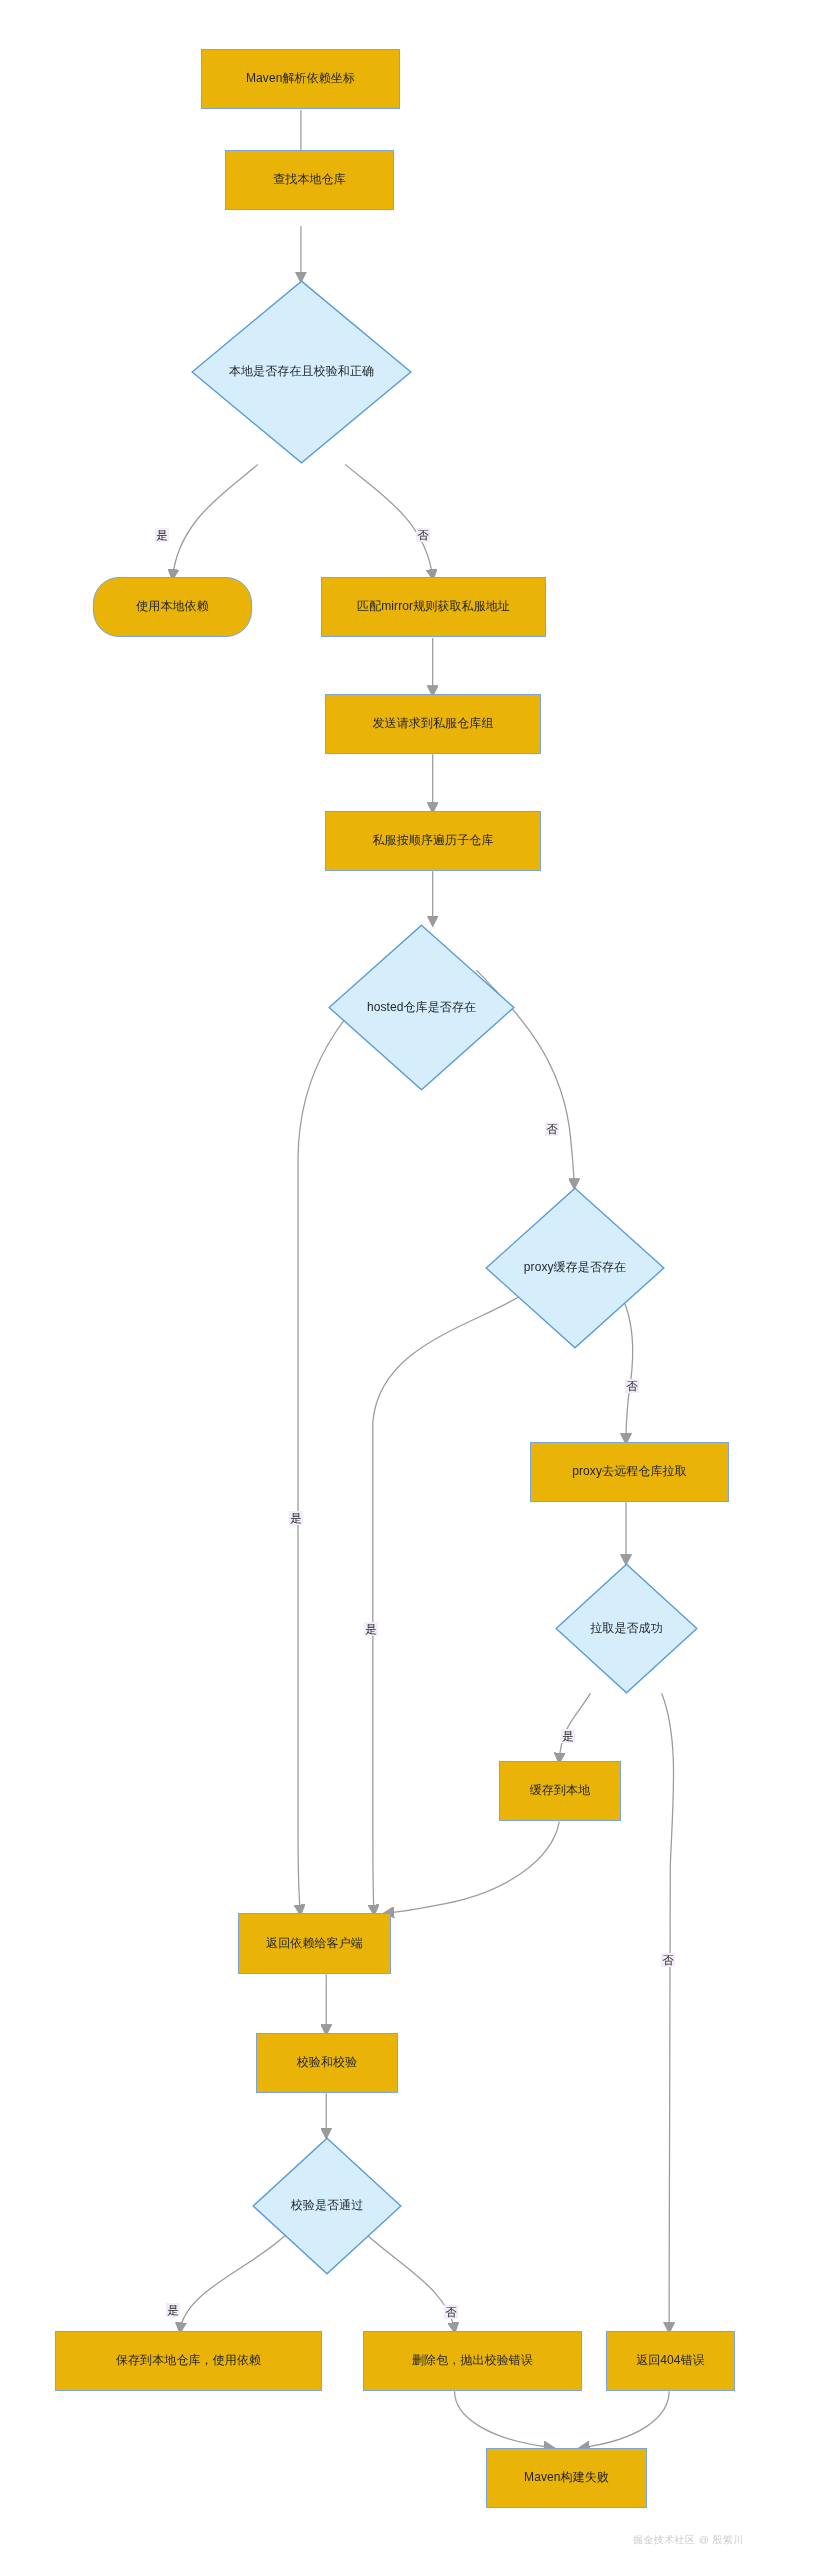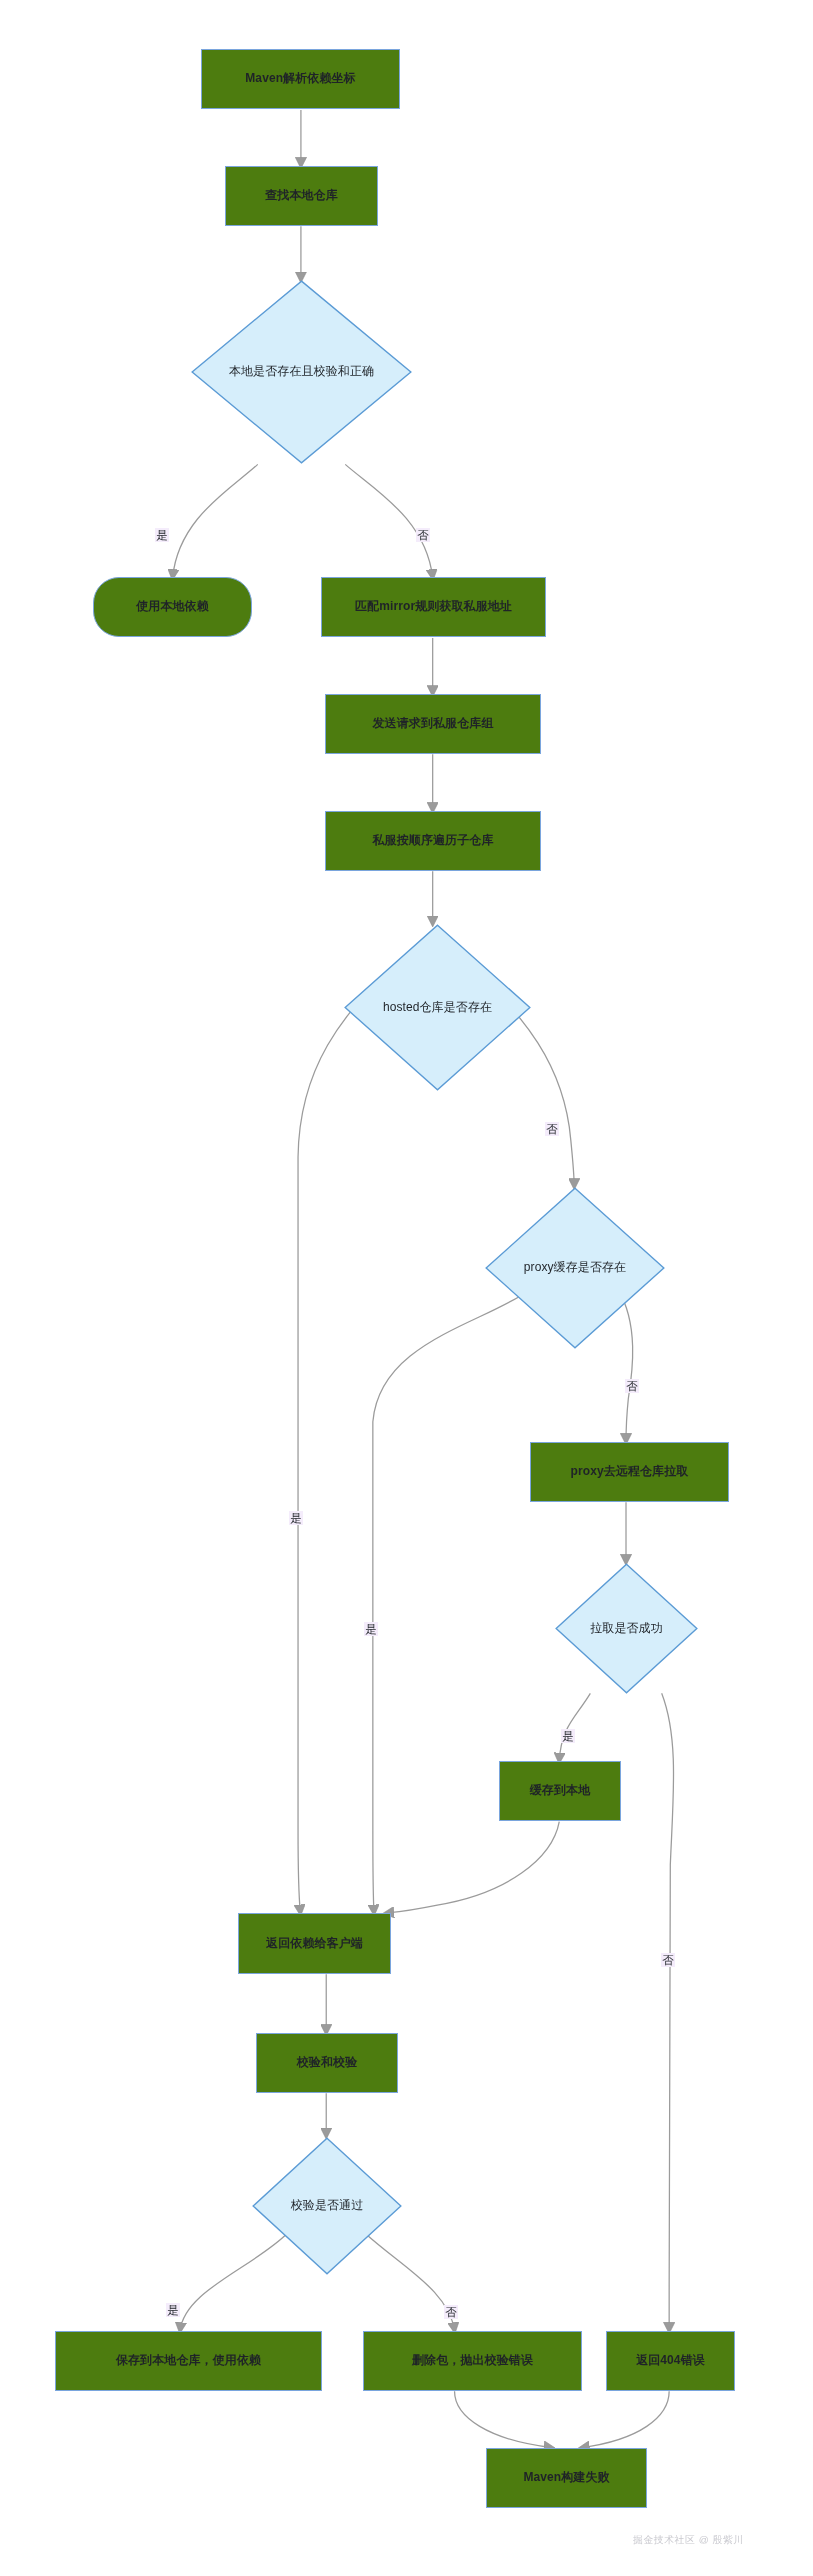--- a/index.html
+++ b/index.html
@@ -33,23 +33,22 @@
     align-items: center;
     justify-content: center;
     text-align: center;
     color: #1f2328;
     font-size: 12px;
     line-height: 1.3;
     letter-spacing: 0.1px;
     white-space: nowrap;
   }
   .node.rect {
-    background: #4d7c0f;
+    background: #eab308;
     border: 1.2px solid #7aa5dd;
-    font-weight: bold;
   }
   .node.diamond-wrap {
     background: transparent;
     border: none;
   }
   .diamond-shape {
     position: absolute;
     left: 0;
     top: 0;
     width: 100%;
@@ -133,21 +132,21 @@
       <path d="M 790,4155 C 790,4200 850,4240 960,4253"></path>
 
       <path d="M 1163,4155 C 1163,4200 1110,4240 1010,4253"></path>
     </g>
   </svg>
 
   <div class="node rect" style="left:201px; top:49px; width:199px; height:60px;">
     <span>Maven解析依赖坐标</span>
   </div>
 
-  <div class="node rect" style="left:225px; top:166px; width:153px; height:60px;">
+  <div class="node rect" style="left:225px; top:150px; width:169px; height:60px;">
     <span>查找本地仓库</span>
   </div>
 
   <div class="node diamond-wrap" style="left:191px; top:280px; width:221px; height:184px;">
     <svg class="diamond-shape" viewBox="0 0 384 320" preserveAspectRatio="none">
       <polygon points="192,2 382,160 192,318 2,160" fill="#d6eefb" stroke="#5b9bd5" stroke-width="2.4"></polygon>
     </svg>
     <span class="diamond-label">本地是否存在且校验和正确</span>
   </div>
 
@@ -160,21 +159,21 @@
   </div>
 
   <div class="node rect" style="left:325px; top:694px; width:216px; height:60px;">
     <span>发送请求到私服仓库组</span>
   </div>
 
   <div class="node rect" style="left:325px; top:811px; width:216px; height:60px;">
     <span>私服按顺序遍历子仓库</span>
   </div>
 
-  <div class="node diamond-wrap" style="left:344px; top:924px; width:187px; height:167px;">
+  <div class="node diamond-wrap" style="left:328px; top:924px; width:187px; height:167px;">
     <svg class="diamond-shape" viewBox="0 0 324 290" preserveAspectRatio="none">
       <polygon points="162,2 322,145 162,288 2,145" fill="#d6eefb" stroke="#5b9bd5" stroke-width="2.4"></polygon>
     </svg>
     <span class="diamond-label">hosted仓库是否存在</span>
   </div>
 
   <div class="node diamond-wrap" style="left:485px; top:1187px; width:180px; height:162px;">
     <svg class="diamond-shape" viewBox="0 0 312 282" preserveAspectRatio="none">
       <polygon points="156,2 310,141 156,280 2,141" fill="#d6eefb" stroke="#5b9bd5" stroke-width="2.4"></polygon>
     </svg>

